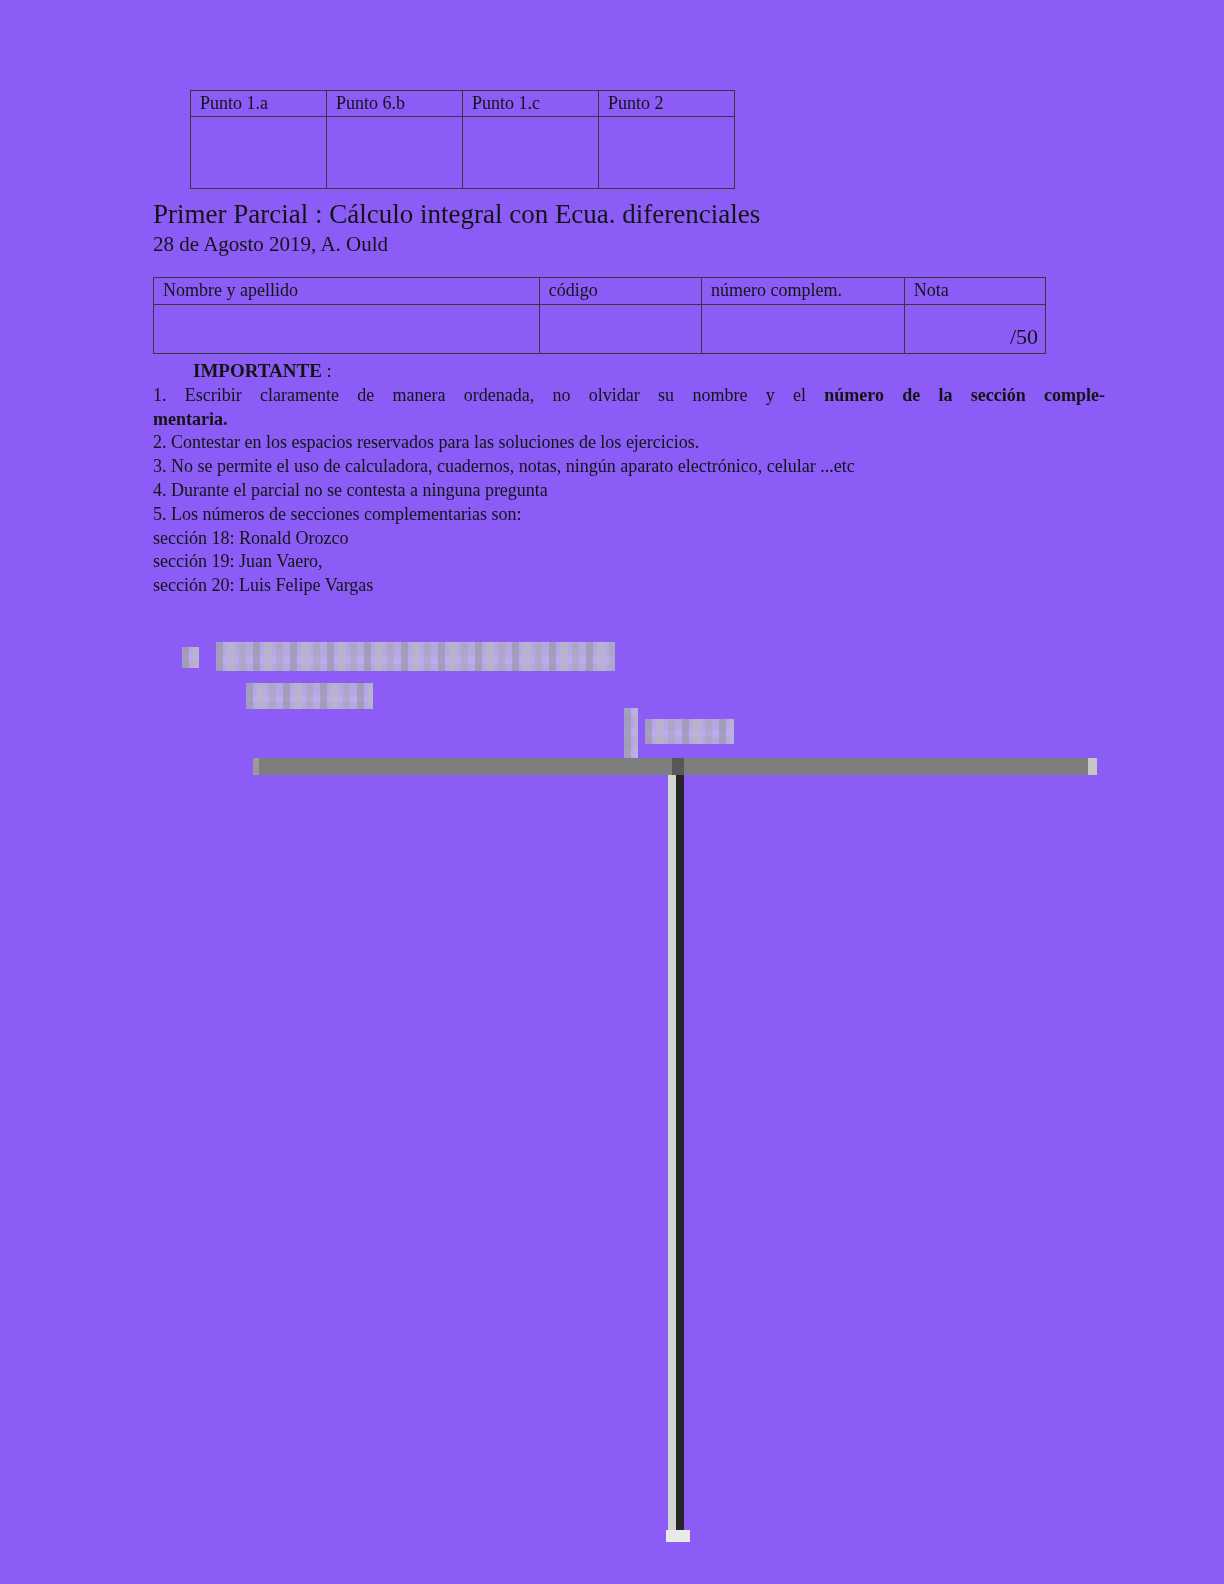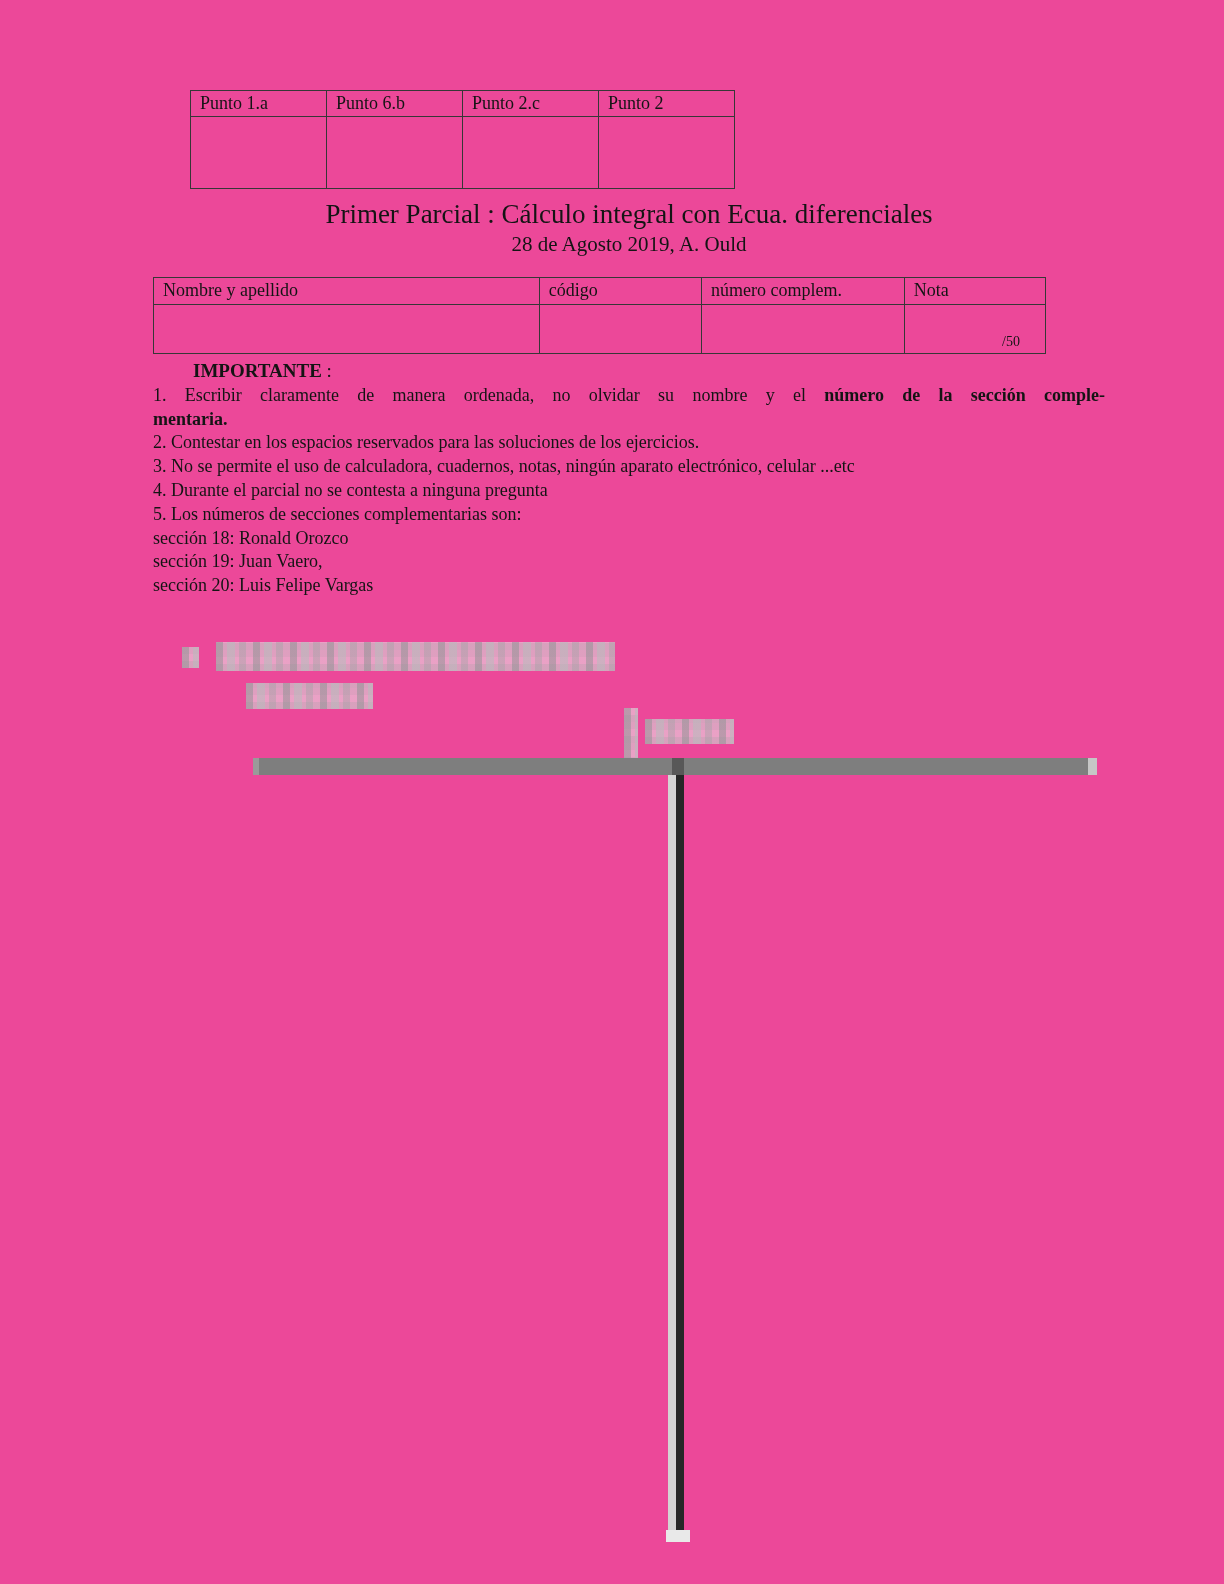--- a/index.html
+++ b/index.html
@@ -1,20 +1,20 @@
 <!DOCTYPE html>
 <html><head>
 <meta charset="utf-8">
 <style>
   * { margin:0; padding:0; box-sizing:border-box; }
   html,body { background:#ffffff; }
   .page {
     position:relative;
     width:1224px; height:1584px;
-    background:#ec4899;
+    background:#8b5cf6;
     font-family:"Liberation Serif","DejaVu Serif",serif;
     color:#141414;
     overflow:hidden;
   }
 
   
   table { border-collapse:collapse; table-layout:fixed; }
   .doc-table td {
     border:1.4px solid #373737;
     font-size:18px;
@@ -28,24 +28,24 @@
   .score-table .hdr td { height:26px; }
   .score-table .body td { height:72px; }
 
   .info-table { position:absolute; left:153px; top:277px; width:893px; }
   .info-table td:nth-child(1){ width:369px; }
   .info-table td:nth-child(2){ width:155px; }
   .info-table td:nth-child(3){ width:194px; }
   .info-table td:nth-child(4){ width:135px; }
   .info-table .hdr td { height:27px; }
   .info-table .body td { height:49px; position:relative; }
-  .nota-value { position:absolute; right:25px; bottom:3px; font-size:14px; }
+  .nota-value { position:absolute; right:7px; bottom:3px; font-size:22px; }
 
   
-  .title-wrap { position:absolute; left:153px; top:198px; width:952px; text-align:center; }
+  .title-wrap { position:absolute; left:153px; top:198px; width:952px; text-align:left; }
   .doc-title { font-size:27px; font-weight:400; line-height:32px; }
   .doc-subtitle { font-size:21px; line-height:22px; margin-top:3px; }
 
   
   .instructions { position:absolute; left:153px; top:359px; width:952px; font-size:18px; line-height:23.8px; }
   .imp-heading { font-weight:700; font-size:19px; margin-left:40px; margin-bottom:1px; }
   .imp-colon { font-weight:400; }
   .just-line { text-align:justify; text-align-last:justify; }
   .bold { font-weight:700; }
 
@@ -80,21 +80,21 @@
 </head>
 <body>
 
 <div class="page">
 
   <table class="doc-table score-table">
     <tbody>
         <tr class="hdr">
       <td>Punto 1.a</td>
       <td>Punto 6.b</td>
-      <td>Punto 2.c</td>
+      <td>Punto 1.c</td>
       <td>Punto 2</td>
     </tr>
     <tr class="body">
       <td></td>
       <td></td>
       <td></td>
       <td></td>
     </tr>
   </tbody>
     </table>

